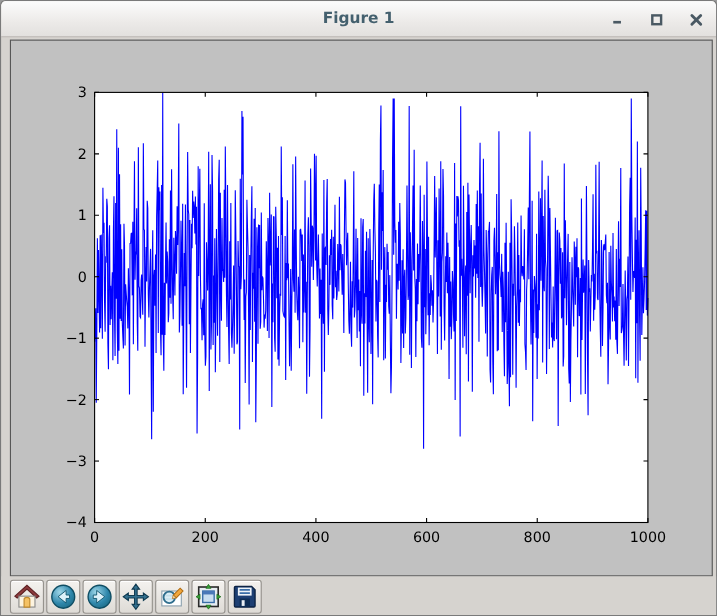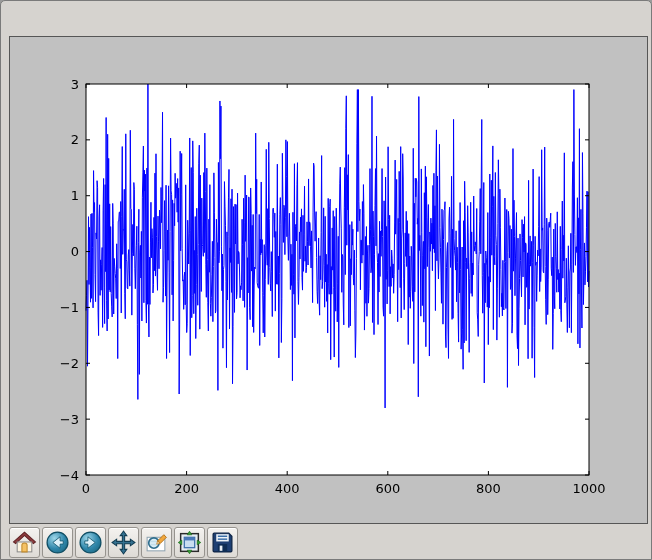--- a/index.html
+++ b/index.html
@@ -18,20 +18,40 @@
   .tbtn{position:absolute;top:3px;width:31px;height:31px;background:linear-gradient(#f4f2ef,#dedbd6);
         border:1px solid #96938e;border-radius:3px;box-shadow:inset 0 1px 0 #ffffff;
         display:flex;align-items:center;justify-content:center;padding:0;}
   .tbtn svg{display:block;}
 </style>
 </head>
 <body>
 
 <div class="window">
 
+  <div class="titlebar">
+    <div class="title">Figure 1</div>
+    <div class="winbtns">
+      <div class="winbtn">
+        <svg width="12" height="12" viewBox="0 0 12 12">
+          <rect x="2.5" y="7" width="7" height="2.4" fill="#4a5963"></rect>
+        </svg>
+      </div>
+      <div class="winbtn">
+        <svg width="12" height="12" viewBox="0 0 12 12">
+          <rect x="2" y="2" width="8" height="8" fill="none" stroke="#4a5963" stroke-width="2.2"></rect>
+        </svg>
+      </div>
+      <div class="winbtn">
+        <svg width="12" height="12" viewBox="0 0 12 12">
+          <path d="M2 2 L10 10 M10 2 L2 10" stroke="#4a5963" stroke-width="2.6" stroke-linecap="round"></path>
+        </svg>
+      </div>
+    </div>
+  </div>
 
   <div class="canvas">
     <svg id="plot" width="637" height="486">
         <rect x="76" y="47" width="503" height="391" fill="#ffffff"></rect>
         <polyline points="76.00,273.65 76.50,258.29 77.01,243.27 77.51,329.18 78.01,263.91 78.52,179.68 79.02,247.46 79.52,190.39 80.03,230.32 80.53,265.19 81.04,176.98 81.54,261.34 82.04,176.30 82.55,210.54 83.05,270.86 83.55,133.61 84.06,174.74 84.56,165.57 85.06,237.51 85.57,264.65 86.07,195.86 86.57,201.90 87.08,143.68 87.58,150.68 88.08,275.15 88.59,298.58 89.09,179.94 89.59,167.79 90.10,258.38 90.60,222.87 91.11,253.24 91.61,227.88 92.11,210.50 92.62,290.41 93.12,173.16 93.62,141.49 94.13,250.17 94.63,286.62 95.13,147.63 95.64,234.64 96.14,80.51 96.64,263.75 97.15,293.98 97.65,97.28 98.15,281.97 98.66,121.39 99.16,252.87 99.66,166.85 100.17,254.88 100.67,189.58 101.18,256.44 101.68,269.20 102.18,279.90 102.69,166.44 103.19,186.19 103.69,277.00 104.20,221.42 104.70,229.16 105.20,236.40 105.71,241.83 106.21,261.53 106.71,206.80 107.22,231.34 107.72,321.59 108.22,184.28 108.73,184.22 109.23,175.24 109.73,174.93 110.24,231.52 110.74,164.52 111.25,275.99 111.75,179.70 112.25,109.55 112.76,217.33 113.26,192.46 113.76,193.30 114.27,152.34 114.77,256.31 115.27,281.78 115.78,96.83 116.28,222.85 116.78,224.86 117.29,250.87 117.79,251.80 118.29,217.94 118.80,212.58 119.30,233.13 119.80,249.14 120.31,93.25 120.81,171.45 121.32,172.23 121.82,278.13 122.32,216.81 122.83,187.46 123.33,218.82 123.83,145.54 124.34,152.27 124.84,231.18 125.34,251.69 125.85,225.01 126.35,208.30 126.85,189.26 127.36,287.44 127.86,362.42 128.36,205.48 128.87,172.26 129.37,337.36 129.87,215.23 130.38,208.35 130.88,241.01 131.39,194.38 131.89,284.00 132.39,160.11 132.90,135.89 133.40,108.99 133.90,265.76 134.41,133.19 134.91,154.08 135.41,137.18 135.92,263.40 136.42,286.05 136.92,131.08 137.43,267.25 137.93,47.00 138.43,267.67 138.94,299.96 139.44,220.13 139.94,267.45 140.45,205.98 140.95,165.28 141.46,220.80 141.96,191.66 142.46,200.75 142.97,255.94 143.47,247.70 143.97,180.41 144.48,233.61 144.98,136.14 145.48,239.07 145.99,116.78 146.49,199.68 146.99,232.57 147.50,253.30 148.00,179.14 148.50,204.13 149.01,231.74 149.51,173.10 150.02,184.18 150.52,211.81 151.02,150.48 151.53,185.68 152.03,159.49 152.53,75.23 153.04,265.24 153.54,250.67 154.04,213.23 154.55,163.63 155.05,194.37 155.55,259.05 156.06,148.21 156.56,321.50 157.06,245.98 157.57,193.00 158.07,223.24 158.57,148.84 159.08,235.11 159.58,315.57 160.09,194.36 160.59,101.08 161.09,153.75 161.60,157.74 162.10,257.83 162.60,162.89 163.11,283.94 163.61,223.76 164.11,166.34 164.62,188.75 165.12,136.31 165.62,161.16 166.13,146.30 166.63,151.88 167.13,175.24 167.64,141.57 168.14,185.19 168.64,150.95 169.15,357.01 169.65,287.05 170.16,114.20 170.66,213.86 171.16,157.37 171.67,116.51 172.17,211.17 172.67,244.10 173.18,242.84 173.68,272.32 174.18,239.31 174.69,235.14 175.19,267.84 175.69,147.85 176.20,267.38 176.70,295.55 177.20,286.77 177.71,183.23 178.21,200.97 178.71,227.00 179.22,196.39 179.72,100.98 180.23,318.51 180.73,193.18 181.23,130.57 181.74,280.73 182.24,258.65 182.74,103.88 183.25,135.79 183.75,276.70 184.25,213.38 184.76,256.39 185.26,179.56 185.76,301.51 186.27,247.81 186.77,171.26 187.27,217.75 187.78,268.26 188.28,207.66 188.78,126.21 189.29,108.15 189.79,292.15 190.30,138.15 190.80,223.91 191.30,254.48 191.81,161.09 192.31,207.49 192.81,209.57 193.32,219.29 193.82,135.55 194.32,215.60 194.83,96.11 195.33,154.37 195.83,227.16 196.34,260.27 196.84,131.13 197.34,222.55 197.85,265.32 198.35,293.96 198.85,182.22 199.36,235.24 199.86,147.63 200.37,266.25 200.87,279.17 201.37,260.69 201.88,237.83 202.38,204.32 202.88,284.68 203.39,229.57 203.89,135.87 204.39,175.85 204.90,220.43 205.40,276.05 205.90,273.68 206.41,182.20 206.91,204.69 207.41,205.85 207.92,353.39 208.42,125.43 208.92,225.88 209.43,214.25 209.93,63.97 210.44,121.74 210.94,69.07 211.44,209.93 211.95,253.81 212.45,217.11 212.95,311.17 213.46,232.65 213.96,228.70 214.46,144.62 214.97,169.15 215.47,188.20 215.97,244.77 216.48,330.71 216.98,194.86 217.48,263.00 217.99,199.55 218.49,160.17 218.99,132.41 219.50,292.03 220.00,210.90 220.51,225.44 221.01,161.77 221.51,255.39 222.02,152.18 222.52,346.77 223.02,289.68 223.53,169.64 224.03,191.15 224.53,275.42 225.04,167.13 225.54,206.94 226.04,167.57 226.55,261.80 227.05,255.54 227.55,156.17 228.06,226.86 228.56,214.38 229.07,215.93 229.57,235.99 230.07,260.82 230.58,248.84 231.08,252.69 231.58,245.13 232.09,182.27 232.59,207.71 233.09,263.86 233.60,161.21 234.10,185.46 234.60,270.31 235.11,138.13 235.61,204.36 236.11,190.80 236.62,158.04 237.12,333.04 237.62,220.70 238.13,255.93 238.63,160.06 239.14,160.24 239.64,270.33 240.14,282.71 240.65,150.98 241.15,176.59 241.65,234.10 242.16,188.34 242.66,289.79 243.16,177.47 243.67,295.46 244.17,248.95 244.67,230.01 245.18,231.81 245.68,96.11 246.18,176.56 246.69,142.28 247.19,245.76 247.69,248.85 248.20,250.51 248.70,251.25 249.21,177.45 249.71,308.48 250.21,202.17 250.72,217.87 251.22,144.97 251.72,215.95 252.23,202.63 252.73,255.86 253.23,295.85 253.74,258.54 254.24,207.65 254.74,300.01 255.25,242.33 255.75,208.77 256.25,112.32 256.76,217.00 257.26,228.21 257.76,171.69 258.27,247.39 258.77,105.32 259.28,181.49 259.78,230.57 260.28,246.23 260.79,254.02 261.29,214.63 261.79,234.48 262.30,279.53 262.80,172.22 263.30,171.08 263.81,177.21 264.31,200.32 264.81,176.09 265.32,274.10 265.82,194.48 266.32,247.18 266.83,222.88 267.33,127.18 267.83,247.34 268.34,219.04 268.84,320.91 269.35,236.22 269.85,177.29 270.35,160.61 270.86,187.19 271.36,305.52 271.86,261.66 272.37,116.25 272.87,162.21 273.37,205.43 273.88,168.20 274.38,170.35 274.88,217.61 275.39,180.90 275.89,102.83 276.39,139.52 276.90,199.74 277.40,104.58 277.90,203.00 278.41,223.34 278.91,199.39 279.42,176.26 279.92,208.97 280.42,252.55 280.93,207.19 281.43,248.41 281.93,217.25 282.44,343.72 282.94,175.29 283.44,237.77 283.95,257.20 284.45,126.72 284.95,300.92 285.46,189.56 285.96,187.27 286.46,203.92 286.97,147.68 287.47,125.67 287.97,244.28 288.48,267.43 288.98,240.92 289.49,194.95 289.99,221.97 290.49,180.24 291.00,194.78 291.50,171.87 292.00,240.40 292.51,253.12 293.01,178.32 293.51,234.34 294.02,197.58 294.52,149.21 295.02,224.23 295.53,209.20 296.03,235.79 296.53,230.39 297.04,184.87 297.54,204.33 298.05,228.00 298.55,141.95 299.05,208.71 299.56,184.90 300.06,186.49 300.56,209.67 301.07,230.97 301.57,193.88 302.07,220.03 302.58,265.62 303.08,175.08 303.58,126.12 304.09,128.92 304.59,174.00 305.09,204.19 305.60,185.02 306.10,174.63 306.60,220.36 307.11,254.28 307.61,266.49 308.12,242.34 308.62,200.97 309.12,263.96 309.63,278.18 310.13,218.76 310.63,242.65 311.14,195.55 311.64,118.58 312.14,251.65 312.65,244.36 313.15,220.84 313.65,170.87 314.16,228.71 314.66,270.20 315.16,179.32 315.67,245.00 316.17,217.20 316.67,264.36 317.18,227.53 317.68,296.03 318.19,161.39 318.69,246.27 319.19,257.28 319.70,169.63 320.20,162.15 320.70,322.69 321.21,229.53 321.71,257.15 322.21,190.93 322.72,233.11 323.22,173.68 323.72,250.34 324.23,320.05 324.73,179.53 325.23,252.32 325.74,274.19 326.24,171.17 326.74,196.06 327.25,284.86 327.75,246.85 328.26,199.30 328.76,330.42 329.26,195.96 329.77,146.16 330.27,130.11 330.77,170.00 331.28,191.92 331.78,255.31 332.28,217.43 332.79,219.29 333.29,267.98 333.79,287.89 334.30,170.77 334.80,130.63 335.30,237.60 335.81,91.26 336.31,58.83 336.81,208.23 337.32,137.84 337.82,172.94 338.33,117.63 338.83,290.55 339.33,210.96 339.84,187.67 340.34,288.83 340.84,221.76 341.35,237.65 341.85,184.54 342.35,208.10 342.86,192.20 343.36,241.17 343.86,248.11 344.37,213.12 344.87,273.17 345.37,320.58 345.88,296.00 346.38,221.40 346.88,106.85 347.39,52.59 347.89,194.61 348.40,52.59 348.90,164.71 349.40,183.63 349.91,172.06 350.41,252.77 350.91,203.09 351.42,203.20 351.92,226.13 352.42,164.55 352.93,218.15 353.43,147.59 353.93,176.25 354.44,293.08 354.94,253.74 355.44,199.53 355.95,266.29 356.45,189.59 356.95,279.31 357.46,216.94 357.96,208.25 358.47,266.11 358.97,251.52 359.47,207.41 359.98,131.62 360.48,192.91 360.98,235.78 361.49,230.01 361.99,59.29 362.49,285.48 363.00,174.08 363.50,199.74 364.00,297.62 364.51,217.85 365.01,168.65 365.51,131.61 366.02,208.91 366.52,99.08 367.03,213.60 367.53,225.45 368.03,287.52 368.54,216.66 369.04,255.04 369.54,184.32 370.05,239.52 370.55,193.93 371.05,219.34 371.56,192.60 372.06,131.55 372.56,199.65 373.07,270.07 373.57,279.18 374.07,163.81 374.58,192.97 375.08,370.97 375.58,140.02 376.09,242.36 376.59,189.44 377.10,266.93 377.60,233.13 378.10,109.78 378.61,182.67 379.11,249.61 379.61,178.31 380.12,276.85 380.62,229.66 381.12,249.39 381.63,212.99 382.13,221.17 382.63,240.97 383.14,226.90 383.64,256.28 384.14,237.36 384.65,185.04 385.15,123.06 385.65,197.16 386.16,170.05 386.66,142.43 387.17,219.93 387.67,284.72 388.17,181.36 388.68,232.63 389.18,134.33 389.68,185.38 390.19,250.67 390.69,109.64 391.19,280.94 391.70,201.11 392.20,192.83 392.70,116.71 393.21,141.00 393.71,241.86 394.21,272.61 394.72,226.80 395.22,195.92 395.72,219.36 396.23,174.35 396.73,229.53 397.24,183.68 397.74,220.05 398.24,307.57 398.75,196.61 399.25,260.12 399.75,219.01 400.26,271.30 400.76,254.66 401.26,209.29 401.77,219.33 402.27,249.29 402.77,264.35 403.28,111.29 403.78,326.55 404.28,166.21 404.79,254.91 405.29,141.24 405.79,159.82 406.30,141.45 406.80,145.00 407.31,187.20 407.81,181.33 408.31,359.80 408.82,59.59 409.32,213.56 409.82,198.34 410.33,218.06 410.83,279.17 411.33,131.92 411.84,195.65 412.34,268.58 412.84,218.54 413.35,204.35 413.85,285.14 414.35,155.73 414.86,231.83 415.36,129.15 415.86,309.73 416.37,139.82 416.87,180.63 417.38,229.57 417.88,188.00 418.38,167.57 418.89,210.92 419.39,319.04 419.89,194.98 420.40,214.30 420.90,181.15 421.40,207.03 421.91,186.19 422.41,233.74 422.91,148.45 423.42,211.82 423.92,136.26 424.42,215.63 424.93,168.77 425.43,273.58 425.93,133.83 426.44,92.88 426.94,223.84 427.45,138.99 427.95,221.93 428.45,241.93 428.96,220.95 429.46,107.33 429.96,190.55 430.47,210.56 430.97,235.95 431.47,266.25 431.98,172.17 432.48,194.99 432.98,287.17 433.49,202.58 433.99,173.35 434.49,172.62 435.00,164.72 435.50,299.07 436.01,310.67 436.51,230.58 437.01,213.34 437.52,205.64 438.02,292.18 438.52,321.42 439.03,181.96 439.53,170.16 440.03,196.84 440.54,230.46 441.04,210.66 441.54,139.30 442.05,282.40 442.55,192.31 443.05,281.31 443.56,82.36 444.06,201.53 444.56,213.21 445.07,219.43 445.57,233.08 446.08,193.80 446.58,264.77 447.08,210.16 447.59,225.56 448.09,276.44 448.59,305.08 449.10,183.68 449.60,255.89 450.10,165.52 450.61,232.34 451.11,312.17 451.61,296.05 452.12,210.01 452.62,292.22 453.12,332.31 453.63,183.73 454.13,305.94 454.63,144.25 455.14,175.89 455.64,225.14 456.15,303.72 456.65,220.99 457.15,231.79 457.66,168.71 458.16,195.11 458.66,240.98 459.17,315.39 459.67,241.78 460.17,225.77 460.68,165.26 461.18,256.42 461.68,194.90 462.19,259.35 462.69,226.09 463.19,237.86 463.70,159.01 464.20,208.22 464.70,214.16 465.21,204.84 465.71,208.40 466.22,216.95 466.72,171.51 467.22,275.84 467.73,282.86 468.23,299.46 468.73,227.18 469.24,214.48 469.74,184.13 470.24,151.58 470.75,216.75 471.25,143.00 471.75,82.46 472.26,238.70 472.76,276.20 473.26,235.69 473.77,145.51 474.27,346.01 474.77,226.27 475.28,265.68 475.78,214.00 476.29,220.75 476.79,228.92 477.29,270.10 477.80,175.59 478.30,307.62 478.80,239.64 479.31,270.76 479.81,136.99 480.31,245.09 480.82,200.57 481.32,143.25 481.82,218.20 482.33,169.38 482.83,108.92 483.33,292.64 483.84,159.36 484.34,219.69 484.84,227.85 485.35,135.49 485.85,198.38 486.36,207.41 486.86,303.08 487.36,251.16 487.87,186.77 488.37,122.81 488.87,156.81 489.38,280.23 489.88,152.19 490.38,190.75 490.89,232.40 491.39,269.73 491.89,256.27 492.40,278.95 492.90,223.35 493.40,270.72 493.91,273.01 494.41,225.49 494.91,161.02 495.42,224.45 495.92,271.50 496.43,172.81 496.93,172.51 497.43,350.33 497.94,215.45 498.44,174.36 498.94,181.79 499.45,220.90 499.95,188.54 500.45,252.40 500.96,249.04 501.46,192.27 501.96,296.12 502.47,286.80 502.97,111.58 503.47,234.17 503.98,163.20 504.48,199.57 504.98,258.73 505.49,221.93 505.99,198.22 506.50,175.62 507.00,298.20 507.50,311.63 508.01,201.17 508.51,328.53 509.01,271.84 509.52,241.71 510.02,196.93 510.52,223.45 511.03,239.43 511.53,259.86 512.03,182.62 512.54,200.60 513.04,239.94 513.54,187.24 514.05,214.99 514.55,179.61 515.06,287.84 515.56,205.89 516.06,207.30 516.57,250.30 517.07,249.17 517.57,215.83 518.08,321.72 518.58,143.35 519.08,272.09 519.59,227.20 520.09,198.92 520.59,229.14 521.10,219.99 521.60,204.39 522.10,321.22 522.61,225.88 523.11,132.04 523.61,208.08 524.12,290.48 524.62,340.50 525.13,199.32 525.63,228.27 526.13,225.05 526.64,264.40 527.14,238.12 527.64,213.10 528.15,218.86 528.65,189.67 529.15,139.63 529.66,254.54 530.16,211.90 530.66,244.58 531.17,230.10 531.67,112.74 532.17,193.24 532.68,190.91 533.18,234.09 533.68,235.79 534.19,187.55 534.69,110.06 535.20,229.52 535.70,262.70 536.20,287.39 536.71,181.13 537.21,193.14 537.71,277.65 538.22,242.17 538.72,186.72 539.22,185.06 539.73,190.39 540.23,183.55 540.73,176.16 541.24,231.27 541.74,238.66 542.24,220.13 542.75,312.37 543.25,276.61 543.75,192.06 544.26,258.90 544.76,271.73 545.27,186.41 545.77,219.61 546.27,231.47 546.78,255.24 547.28,174.84 547.78,242.54 548.29,232.56 548.79,255.14 549.29,236.23 549.80,271.94 550.30,189.34 550.80,273.43 551.31,284.72 551.81,212.26 552.31,164.03 552.82,241.18 553.32,198.27 553.82,223.95 554.33,115.83 554.83,265.77 555.34,263.08 555.84,259.31 556.34,221.21 556.85,267.13 557.35,295.49 557.85,250.90 558.36,208.81 558.86,249.04 559.36,290.81 559.87,234.98 560.37,230.98 560.87,196.29 561.38,295.67 561.88,227.65 562.38,150.07 562.89,124.68 563.39,235.41 563.89,52.59 564.40,157.97 564.90,197.53 565.41,228.35 565.91,209.95 566.41,209.73 566.92,215.58 567.42,160.73 567.92,306.84 568.43,180.85 568.93,256.87 569.43,91.69 569.94,310.95 570.44,212.69 570.94,172.38 571.45,251.97 571.95,291.00 572.45,115.58 572.96,176.86 573.46,267.56 573.96,235.98 574.47,205.93 574.97,247.86 575.48,234.85 575.98,219.32 576.48,190.75 576.99,154.13 577.49,244.86 577.99,154.70 578.50,249.92 579.00,233.93" fill="none" stroke="#0000ff" stroke-width="1"></polyline>
         <rect x="76" y="47" width="503" height="391" fill="none" stroke="#000" stroke-width="1"></rect>
         <line x1="76" y1="438" x2="76" y2="434" stroke="#000"></line>
         <line x1="76" y1="47" x2="76" y2="51" stroke="#000"></line>
         <text x="76" y="456" text-anchor="middle" font-size="13" fill="#000" font-family="DejaVu Sans, sans-serif">0</text>
         <line x1="176.60000000000002" y1="438" x2="176.60000000000002" y2="434" stroke="#000"></line>

